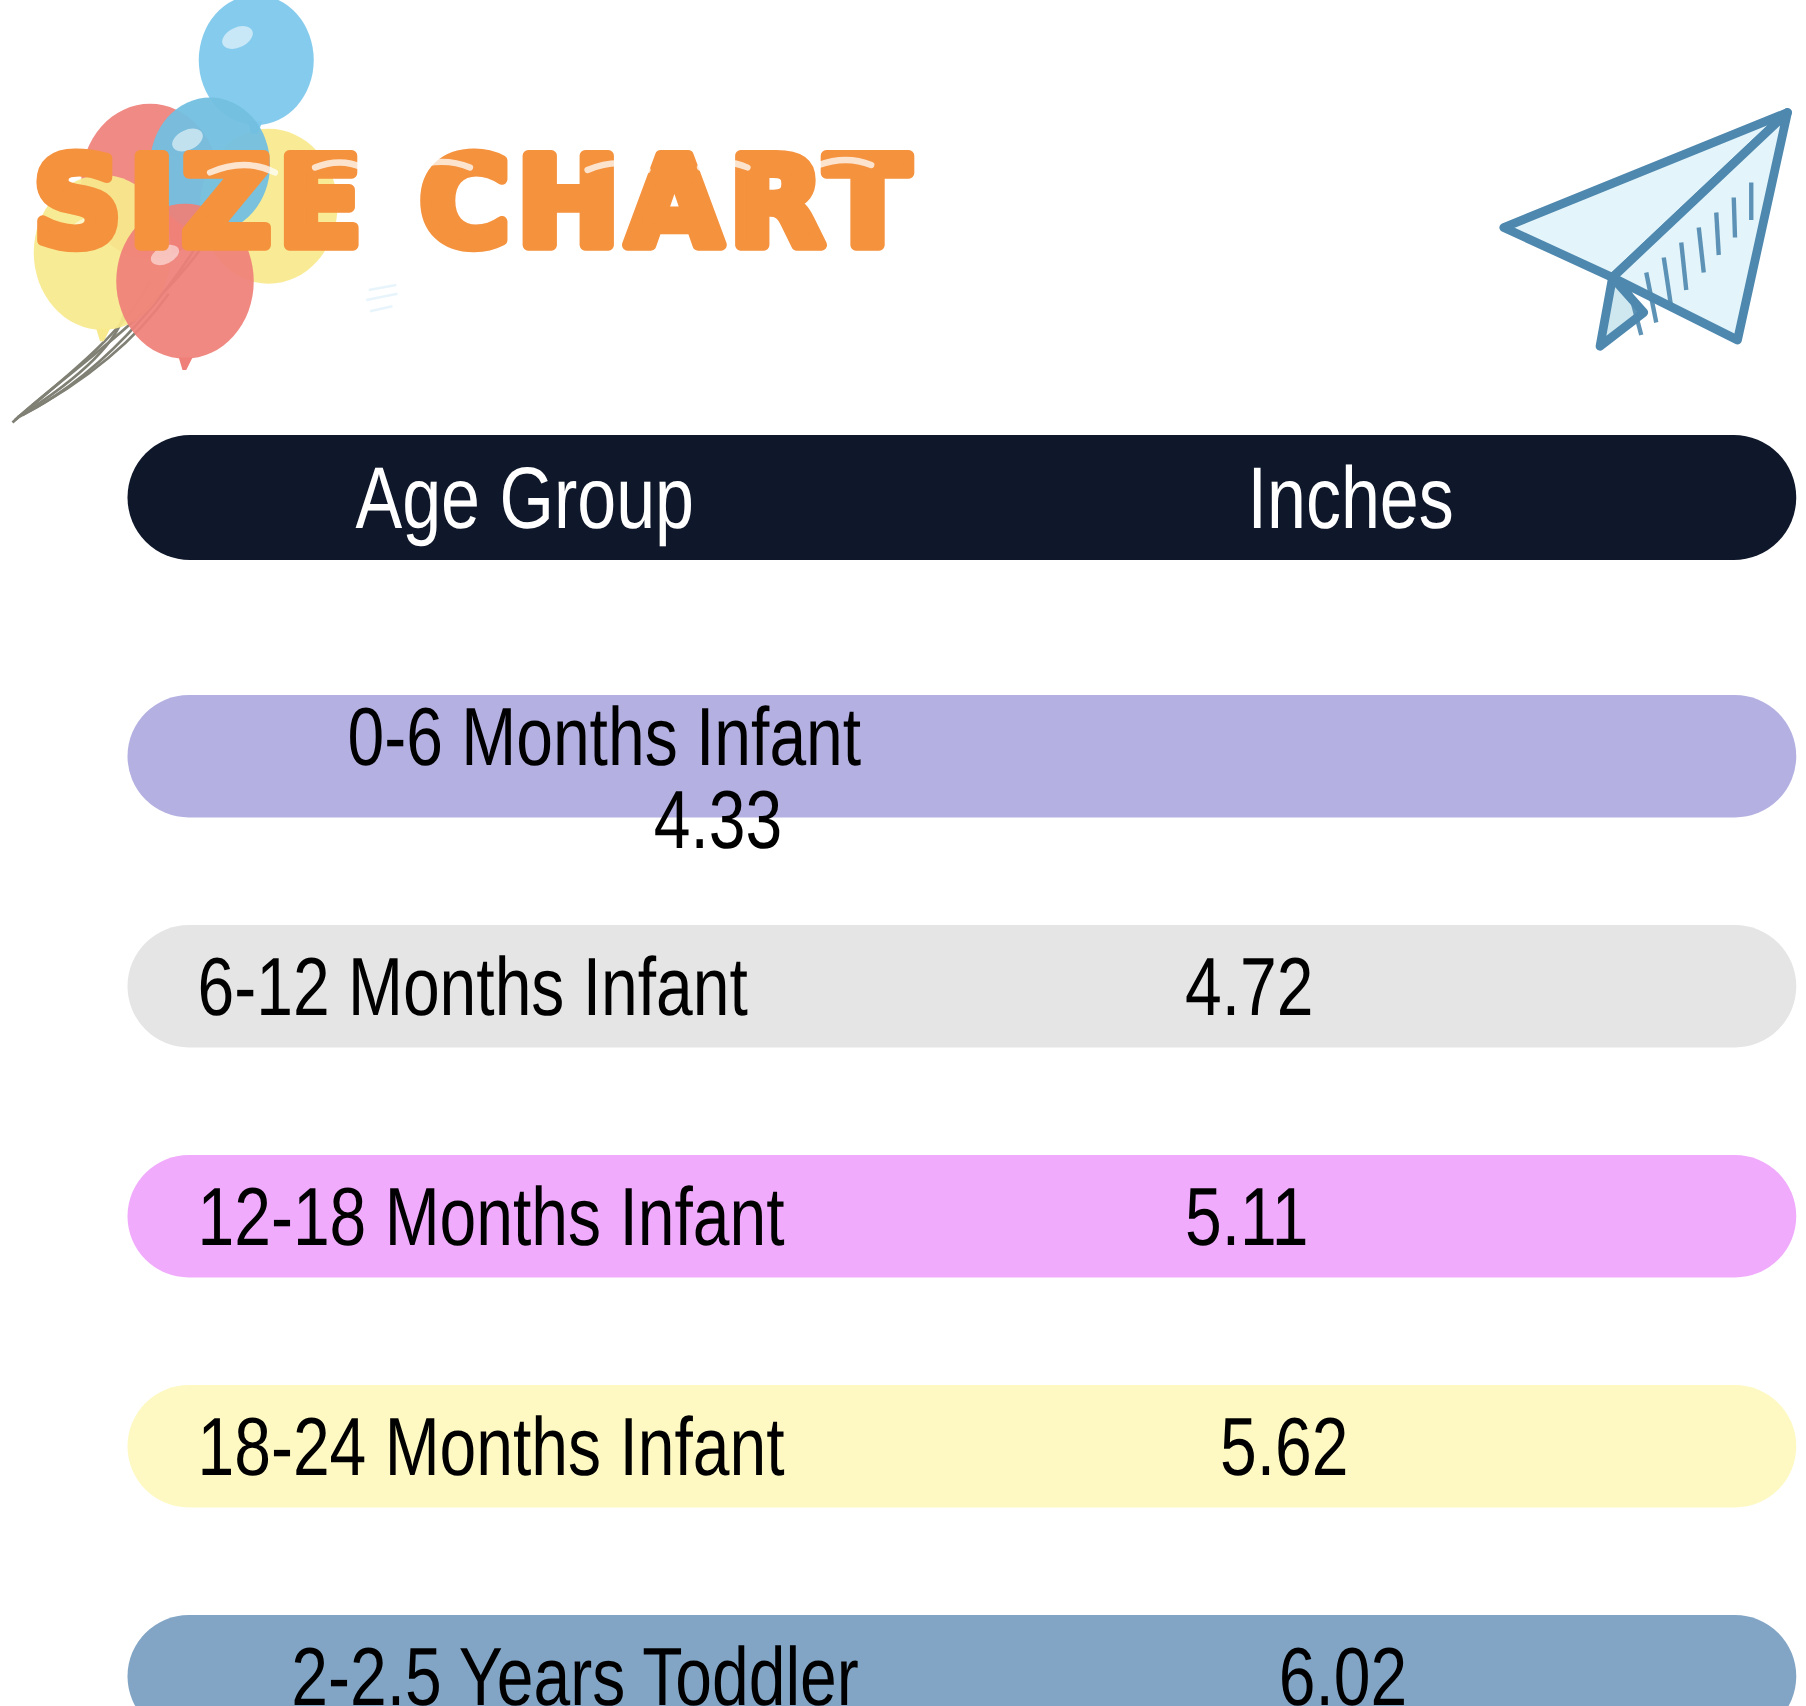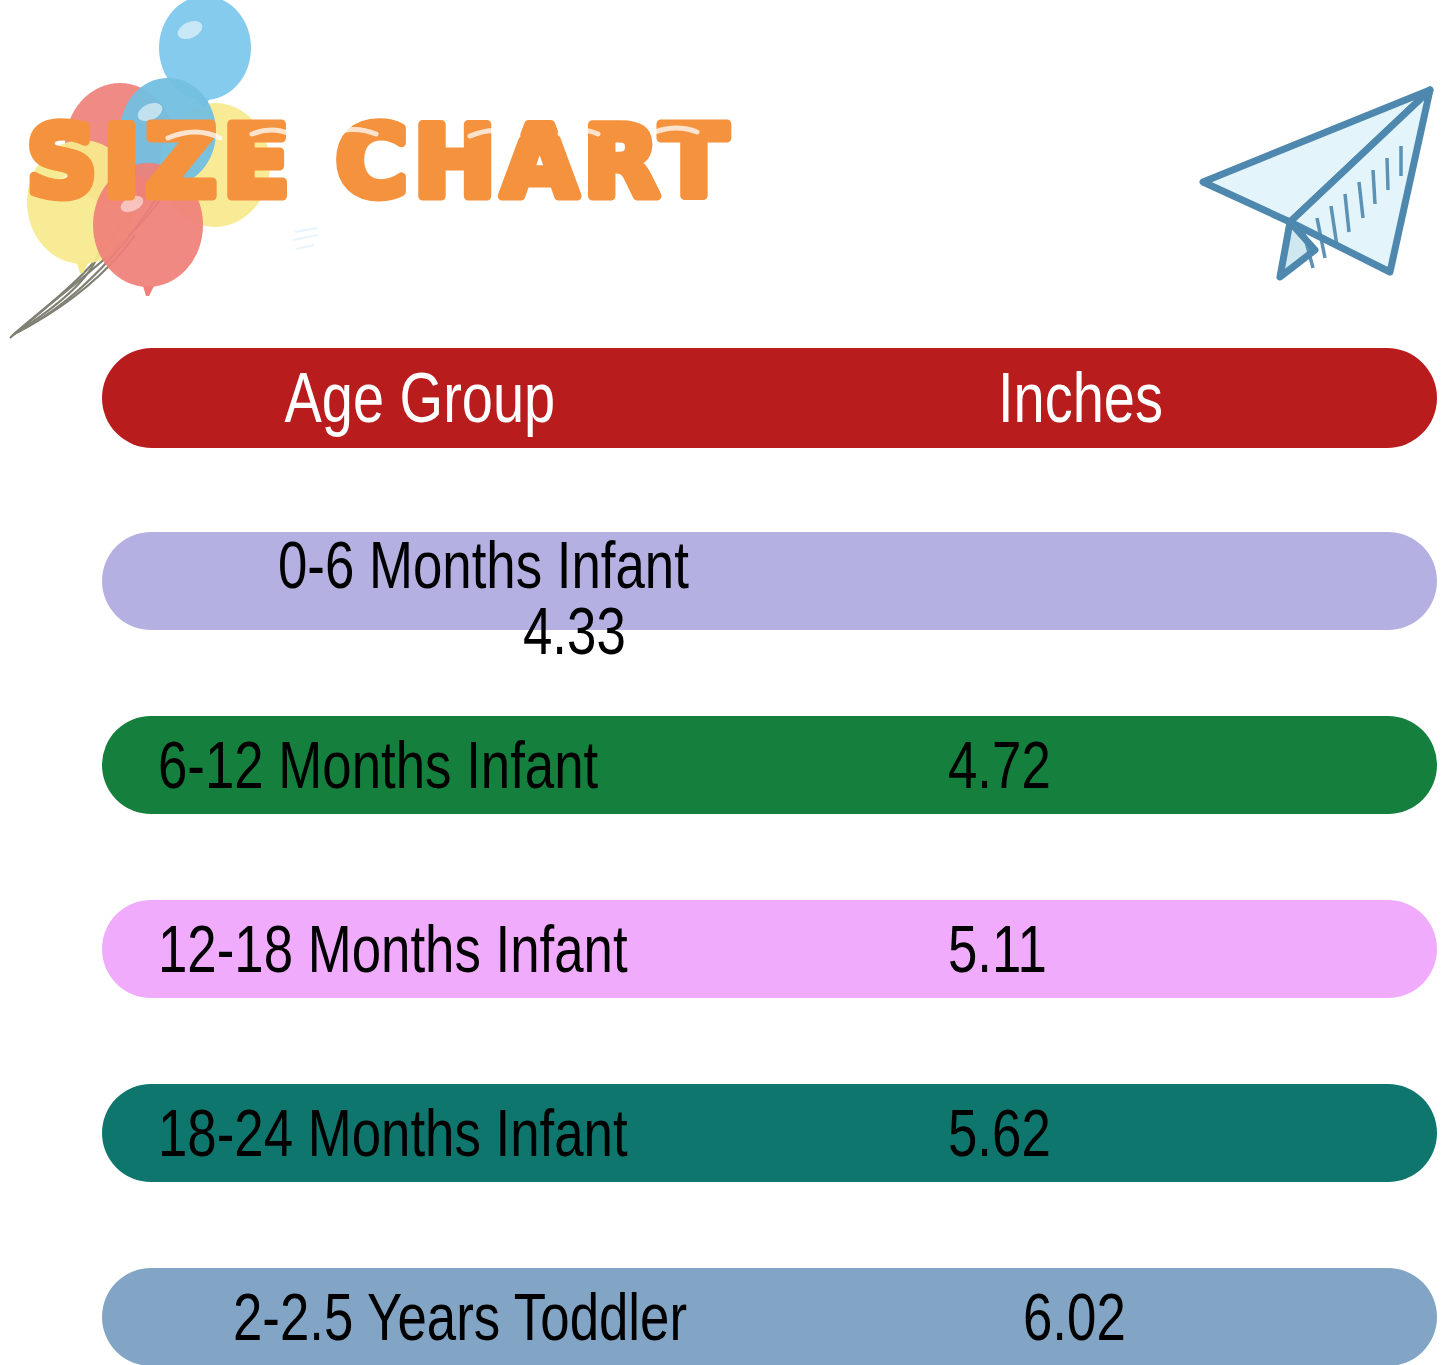--- a/index.html
+++ b/index.html
@@ -61,23 +61,23 @@
     display: flex;
     align-items: center;
     border-radius: 999px;
     height: 98px;
     margin-bottom: 86px;
     padding: 0 40px 0 56px;
   }
   .row:last-child { margin-bottom: 0; }
 
   .row.header {
-    background: #b91c1c;
+    background: #0f172a;
     height: 100px;
-    margin-bottom: 84px;
+    margin-bottom: 108px;
     padding: 0 40px 0 56px;
     justify-content: flex-start;
   }
 
   .cell-label,
   .cell-value {
     font-family: "Liberation Sans Narrow", "Liberation Sans", "DejaVu Sans Condensed", sans-serif;
     font-weight: 400;
     color: #000000;
     white-space: nowrap;
@@ -206,31 +206,31 @@
   <div class="row header">
     <div class="cell-label">Age Group</div>
     <div class="cell-value">Inches</div>
   </div>
 
   <div class="row" style="background: rgb(180, 177, 226); flex-direction: column;">
     <div class="cell-label">0-6 Months Infant</div>
     <div class="cell-value">4.33</div>
   </div>
 
-  <div class="row" style="background: #15803d; align-items: center;">
+  <div class="row" style="background: #e5e5e5; align-items: center;">
     <div class="cell-label">6-12 Months Infant</div>
     <div class="cell-value">4.72</div>
   </div>
 
   <div class="row" style="background: #f0abfc;">
     <div class="cell-label">12-18 Months Infant</div>
     <div class="cell-value">5.11</div>
   </div>
 
-  <div class="row" style="background: #0f766e;">
+  <div class="row" style="background: #fef9c3; gap: 28px;">
     <div class="cell-label">18-24 Months Infant</div>
     <div class="cell-value">5.62</div>
   </div>
 
   <div class="row last" style="background: rgb(130, 165, 197);">
     <div class="cell-label">2-2.5 Years Toddler</div>
     <div class="cell-value">6.02</div>
   </div>
 
 </div>

